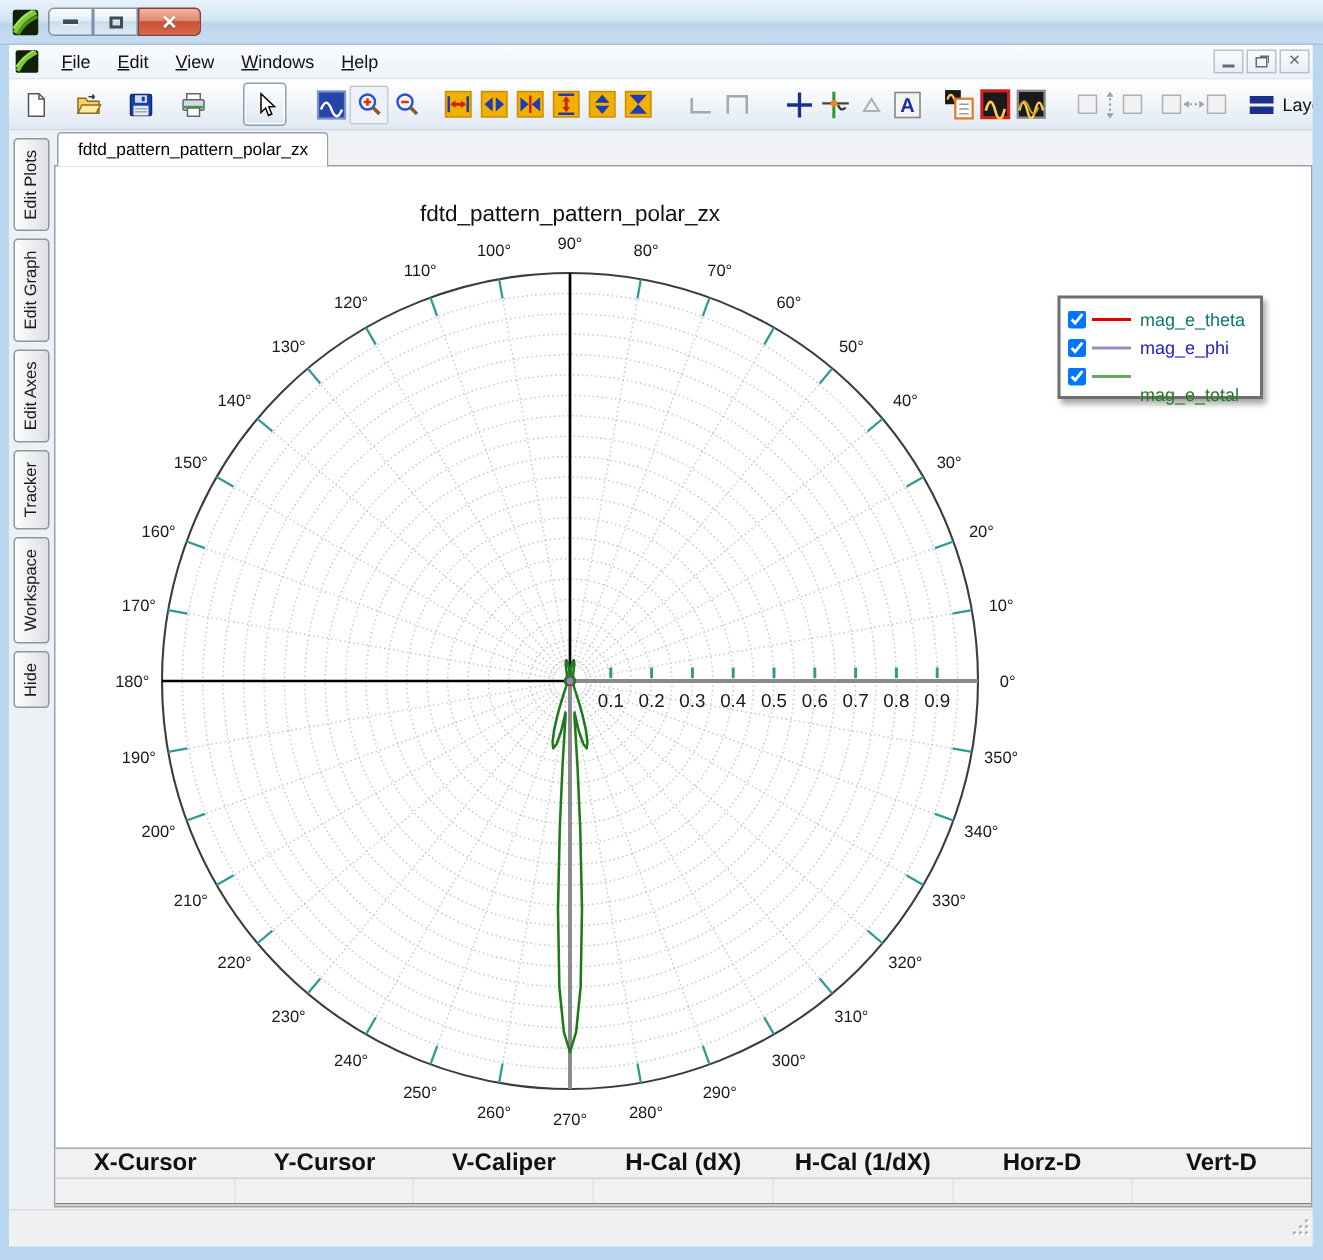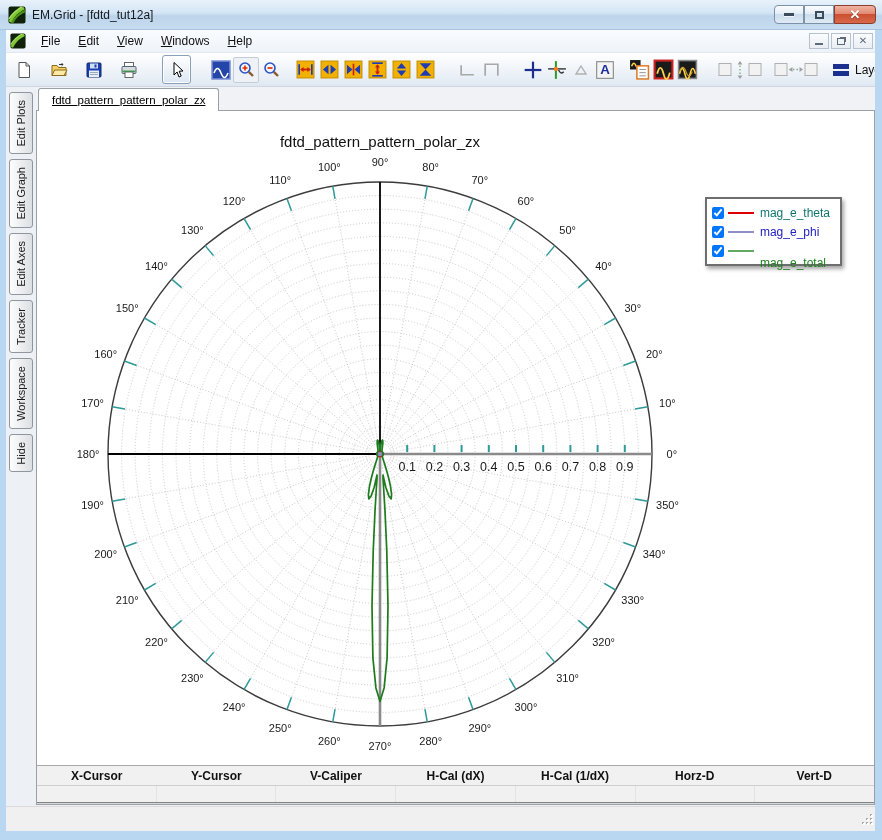--- a/index.html
+++ b/index.html
@@ -73,21 +73,21 @@
   
   .main{display:flex;height:719px;}
   .sidebar{width:30px;flex:0 0 auto;background:#edf1f6;padding-top:5px;box-sizing:border-box;}
   .side-tab{
     width:24px;margin:0 auto 5px auto;border:1px solid #8f969e;border-radius:3px;
     background:linear-gradient(90deg,#fdfdfd,#dcdfe3);
     display:flex;align-items:center;justify-content:center;
     font-size:11px;color:#1a1a1a;box-sizing:border-box;
   }
   .side-tab span{writing-mode:vertical-rl;transform:rotate(180deg);padding:7px 0;}
-  .content{flex:1 1 auto;position:relative;text-decoration:underline;}
+  .content{flex:1 1 auto;position:relative;}
   .tabrow{height:24px;display:flex;align-items:flex-end;}
   .doc-tab{
     height:22px;background:#ffffff;border:1px solid #9aa0a7;border-bottom:none;
     border-radius:3px 3px 0 0;margin-left:2px;padding:0 13px;
     display:flex;align-items:center;font-size:11.5px;color:#000;position:relative;z-index:2;
   }
   .panel{
     position:relative;height:695px;background:#fff;border:1px solid #9aa0a7;
     box-sizing:border-box;margin-top:-1px;
   }
@@ -101,41 +101,40 @@
   .legend-row{display:flex;align-items:center;height:19px;}
   .legend-row input{width:12px;height:12px;margin:0 4px 0 0;}
   .legend-line{width:26px;height:0;border-top:2px solid #000;margin-right:6px;}
   .legend-label{font-size:12px;}
   
   .cursorbar{position:absolute;left:0;right:0;bottom:0;}
   .cursor-head{
     display:flex;height:19px;background:#f1f1f1;border-top:1px solid #a9a9a9;border-bottom:1px solid #cfcfcf;
     align-items:center;
   }
-  .cursor-head div{flex:1;text-align:center;font-size:12px;font-weight:bold;color:#111;}
+  .cursor-head div{flex:1;text-align:center;font-size:16px;font-weight:bold;color:#111;}
   .cursor-vals{display:flex;height:16px;background:#f1f1f1;border-bottom:2px groove #d8d8d8;}
   .cursor-vals div{flex:1;border-left:1px solid #e3e3e3;font-size:11px;color:#333;}
   .cursor-vals div:first-child{border-left:none;}
   
   .statusstrip{height:24px;background:#f0f0f0;border-top:1px solid #dadada;position:relative;}
   .grip{position:absolute;right:1px;bottom:1px;}
 </style>
 </head>
 <body>
 
 <div class="titlebar">
   <span class="app-icon">
     <svg width="18" height="18" viewBox="0 0 18 18">
       <rect x="0.5" y="0.5" width="17" height="17" rx="2" fill="#10210a"></rect>
       <path d="M2 16 C6 8 9 6 16 2" stroke="#7ec832" stroke-width="3" fill="none"></path>
       <path d="M4 17 C8 10 11 8 17 5" stroke="#4c9418" stroke-width="2.2" fill="none"></path>
       <path d="M1 13 C5 7 8 4 14 1" stroke="#a5e05e" stroke-width="1.6" fill="none"></path>
     </svg>
   </span>
-  <span class="title-text">EM.Grid - [fdtd_tut12a]</span>
   <span class="caption-buttons">
     <span class="cap-btn first">
         <span class="glyph-min"></span>
       </span>
     <span class="cap-btn">
         <span class="glyph-max"></span>
       </span>
     <span class="cap-btn close">
         <span class="glyph-x">✕</span>
       </span>

